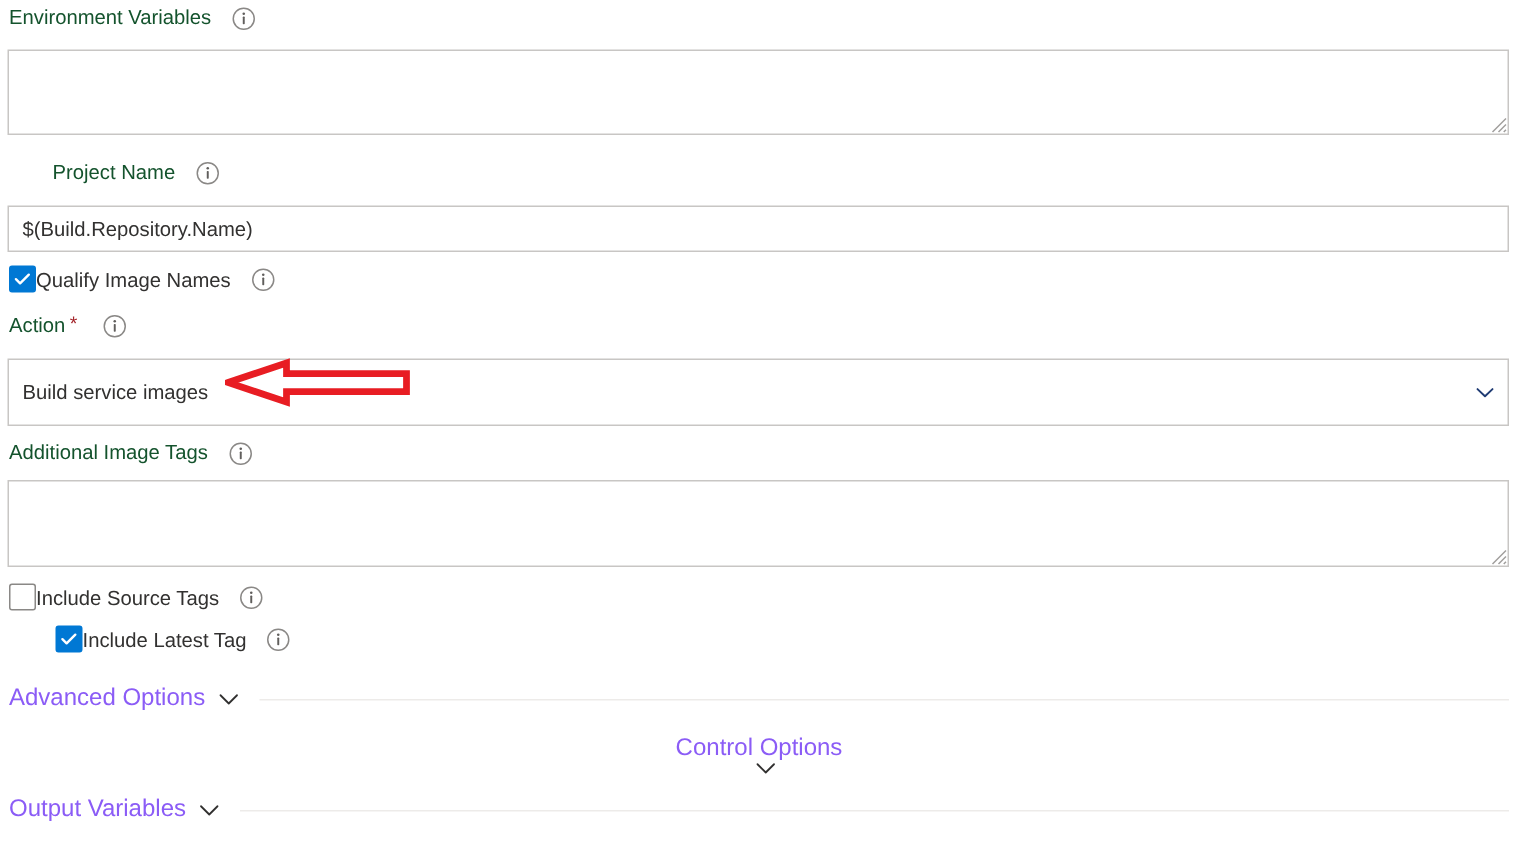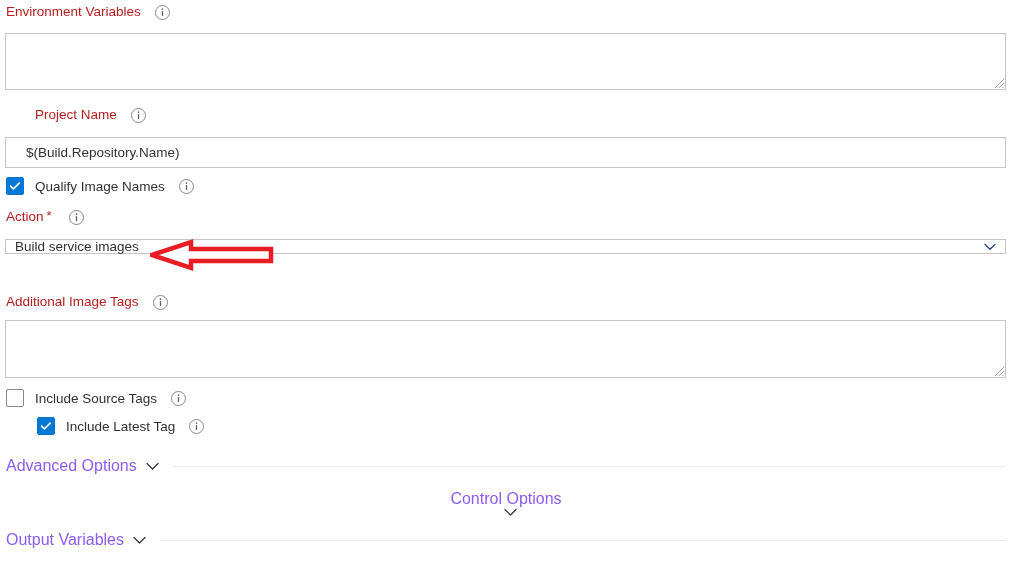--- a/index.html
+++ b/index.html
@@ -29,21 +29,21 @@
   .field-label {
     display: flex;
     align-items: center;
     height: 24px;
     padding-left: 6px;
     color: #323130;
     font-size: 13.5px;
     line-height: 24px;
     white-space: nowrap;
   }
-  .field-label .label-text { color: #b91c1c; }
+  .field-label .label-text { color: #14532d; }
   .req-asterisk {
     color: #a4262c;
     font-size: 13px;
     margin-left: 3px;
     line-height: 1;
     position: relative;
     top: -2px;
   }
 
   
@@ -83,21 +83,21 @@
   }
 
   .text-input {
     position: absolute;
     box-sizing: border-box;
     border: 1px solid #c8c6c4;
     background: #ffffff;
     font-family: "Liberation Sans", sans-serif;
     font-size: 13.5px;
     color: #323130;
-    padding: 0 20px;
+    padding: 0 9px;
     outline: none;
   }
 
   
   .select-wrap {
     position: absolute;
     box-sizing: border-box;
     border: 1px solid #c8c6c4;
     background: #ffffff;
     display: flex;
@@ -139,21 +139,21 @@
   }
   .cb.checked {
     background: #0078d4;
     border: 1px solid #0078d4;
   }
   .cb.unchecked {
     background: #ffffff;
     border: 1px solid #8a8886;
   }
   .cb-label {
-    margin-left: 11px;
+    margin-left: 0;
     font-size: 13.5px;
     color: #323130;
     white-space: nowrap;
   }
   .checkbox-row .info-icon { margin-left: 14px; }
 
   
   .section-row {
     position: absolute;
     left: 6px;
@@ -238,21 +238,21 @@
     <span class="label-text">Action</span>
     <span class="req-asterisk">*</span>
     <span class="info-icon" style="margin-left:17px;">
       <svg width="11" height="11" viewBox="0 0 11 11" aria-hidden="true">
         <circle cx="5.5" cy="2.1" r="0.85" fill="#605e5c"></circle>
         <rect x="4.85" y="4" width="1.3" height="5.1" rx="0.5" fill="#605e5c"></rect>
       </svg>
     </span>
   </div>
 
-  <div class="select-wrap" style="left:5px; top:239px; width:1001px; height:15px;">
+  <div class="select-wrap" style="left:5px; top:239px; width:1001px; height:45px;">
     <span class="select-value">Build service images</span>
     <span class="select-chevron">
       <svg width="12" height="8" viewBox="0 0 12 8" aria-hidden="true">
         <path d="M1,1.4 L6,6.2 L11,1.4" stroke="#1f3b73" stroke-width="1.3" fill="none" stroke-linecap="round" stroke-linejoin="round"></path>
       </svg>
     </span>
   </div>
 
   <svg class="annotation-arrow" style="left:150px; top:238px;" width="126" height="34" viewBox="0 0 126 34" aria-hidden="true">
     <path d="M2,17 L41,4 L41,11 L121,11 L121,23 L41,23 L41,30 Z" fill="#ffffff" stroke="#e81d23" stroke-width="4.5" stroke-linejoin="miter"></path>

